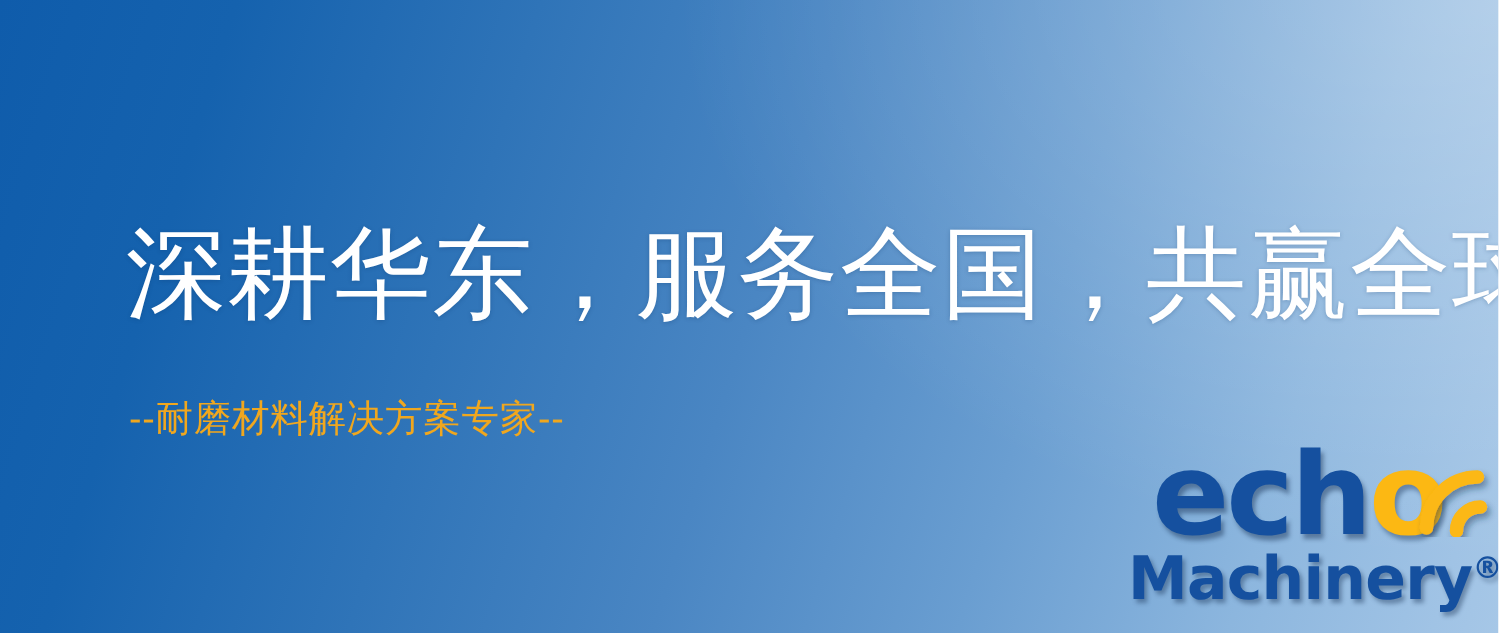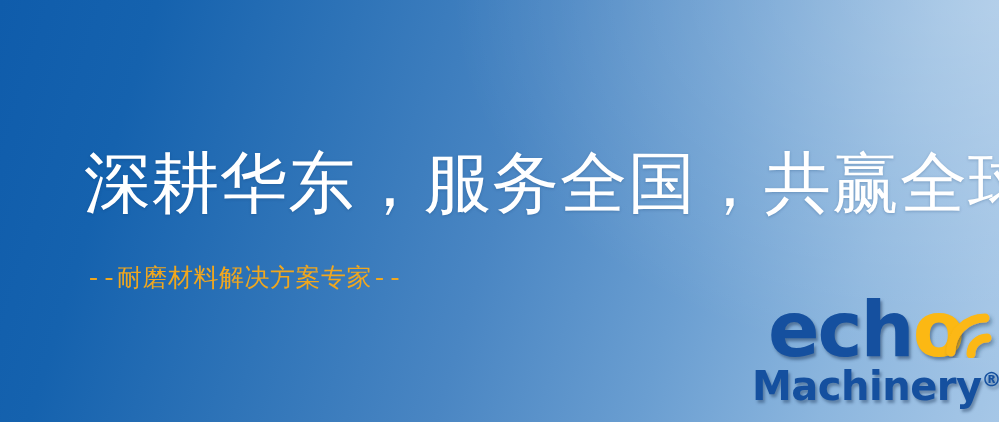--- a/index.html
+++ b/index.html
@@ -45,21 +45,21 @@
     color: #ffffff;
     letter-spacing: 1px;
     white-space: nowrap;
     text-shadow: 0 1px 3px rgba(10,50,100,0.25);
   }
 
   .subtitle {
     position: absolute;
     left: 86px;
     top: 267px;
-    font-family: Liberation Mono, monospace;
+    font-family: Liberation Sans, sans-serif;
     font-size: 25px;
     line-height: 1;
     color: #f0a71e;
     letter-spacing: 0.5px;
     white-space: nowrap;
   }
 
   
   .logo {
     position: absolute;

